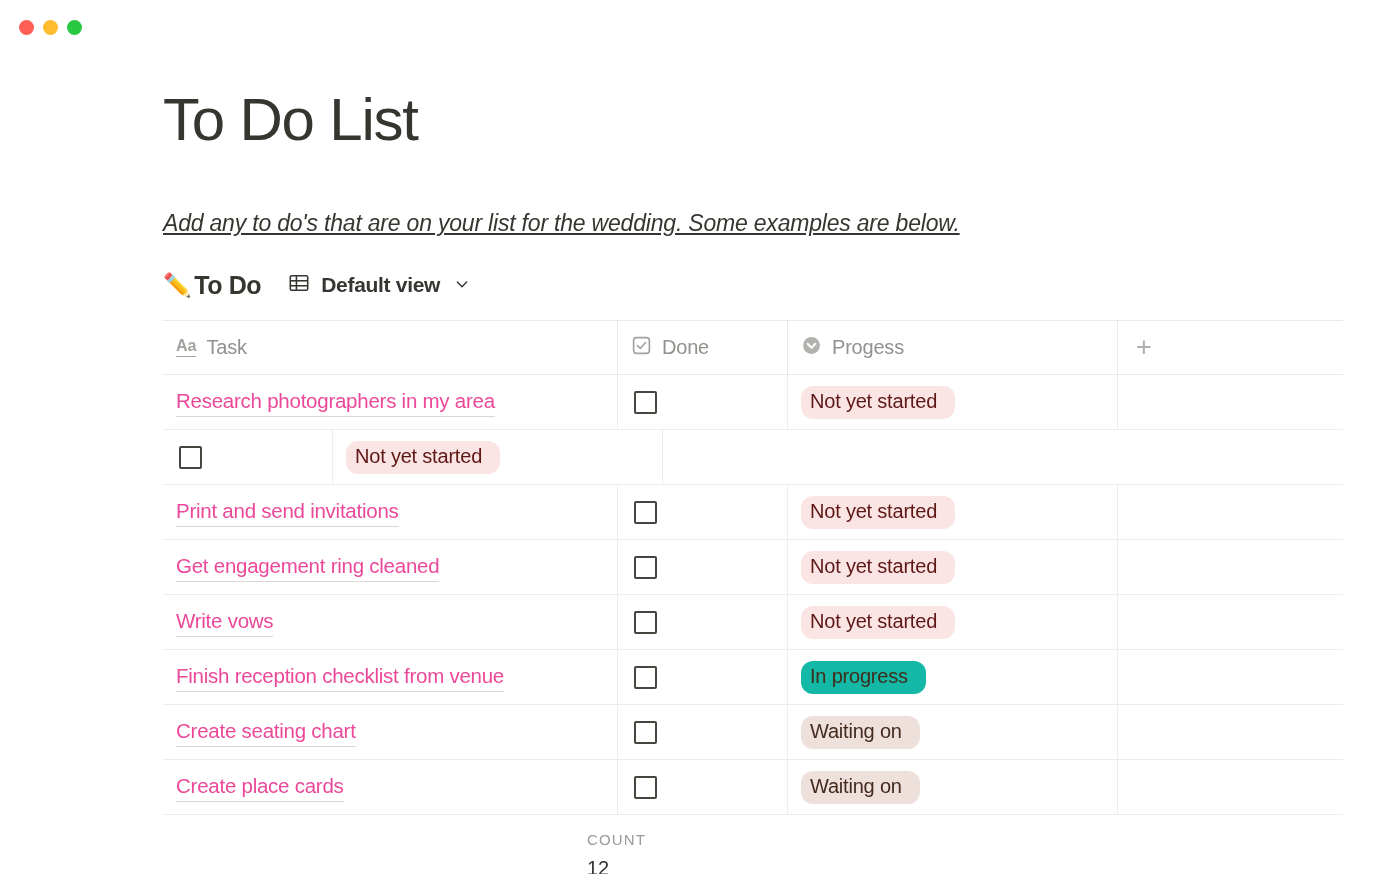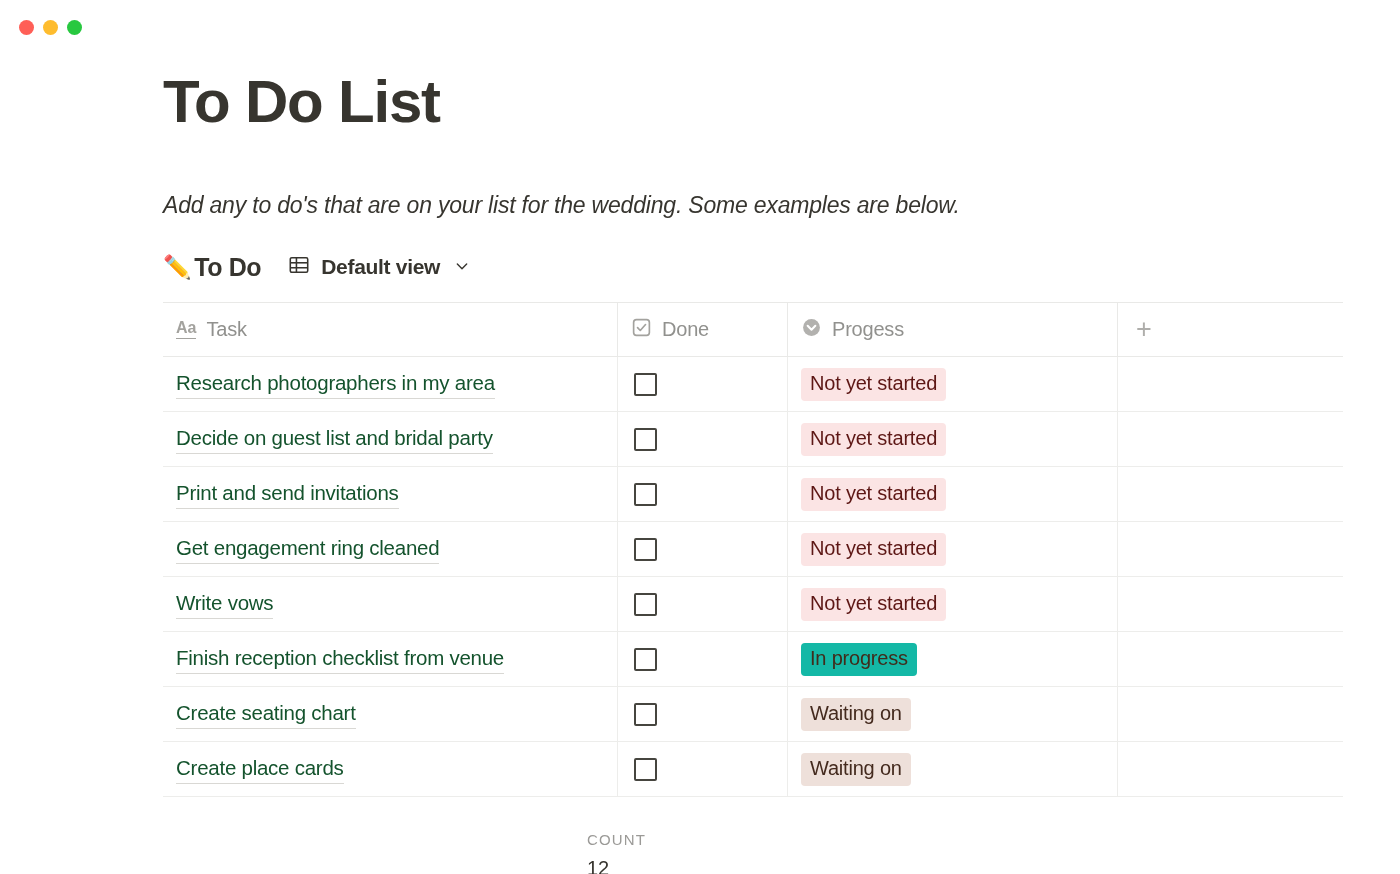--- a/index.html
+++ b/index.html
@@ -43,33 +43,34 @@
   }
 
   .page-inner {
     padding-left: 163px;
     padding-right: 57px;
   }
 
   .page-title {
     font-size: 60px;
     line-height: 1.05;
-    font-weight: 700;
+    font-weight: 400;
     color: #37352F;
     letter-spacing: -1.2px;
-    margin-top: 16px;
+    margin-top: 34px;
   }
 
   .page-subtitle {
     margin-top: 56px;
     font-size: 23px;
     font-style: italic;
     color: #37352F;
     line-height: 1.4;
     letter-spacing: -0.2px;
+    text-decoration: underline;
   }
 
   
   .db-header {
     margin-top: 29px;
     display: flex;
     align-items: center;
     gap: 0px;
     height: 34px;
   }
@@ -161,21 +162,21 @@
     color: #AFAEAB;
     font-size: 27px;
     font-weight: 300;
     line-height: 1;
     padding-left: 5px;
   }
 
   
   .task-text {
     font-size: 20.5px;
-    color: #14532d;
+    color: #ec4899;
     letter-spacing: -0.25px;
     border-bottom: 1px solid #D9D8D4;
     line-height: 1.35;
     padding-bottom: 1px;
     white-space: nowrap;
   }
 
   
   .checkbox {
     width: 23px;
@@ -183,22 +184,22 @@
     border: 2.4px solid #46453F;
     border-radius: 2px;
     background: #ffffff;
     display: block;
     margin-left: 3px;
   }
 
   
   .pill {
     display: inline-block;
-    padding: 3px 9px 5px 9px;
-    border-radius: 4px;
+    padding: 3px 18px 5px 9px;
+    border-radius: 12px;
     font-size: 20px;
     letter-spacing: -0.2px;
     line-height: 1.25;
     white-space: nowrap;
   }
 
   
   .count-bar {
     position: absolute;
     left: 0;
@@ -317,23 +318,20 @@
               </div>
               <div class="t-cell c-done">
                 <span class="checkbox"></span>
               </div>
               <div class="t-cell c-prog">
                 <span class="pill" style="background: rgb(251, 228, 228); color: rgb(93, 23, 21);">Not yet started</span>
               </div>
               <div class="t-cell c-plus last"></div>
             </div>
             <div class="t-row">
-              <div class="t-cell c-task">
-                <span class="task-text">Decide on guest list and bridal party</span>
-              </div>
               <div class="t-cell c-done">
                 <span class="checkbox"></span>
               </div>
               <div class="t-cell c-prog">
                 <span class="pill" style="background: rgb(251, 228, 228); color: rgb(93, 23, 21);">Not yet started</span>
               </div>
               <div class="t-cell c-plus last"></div>
             </div>
             <div class="t-row">
               <div class="t-cell c-task">

